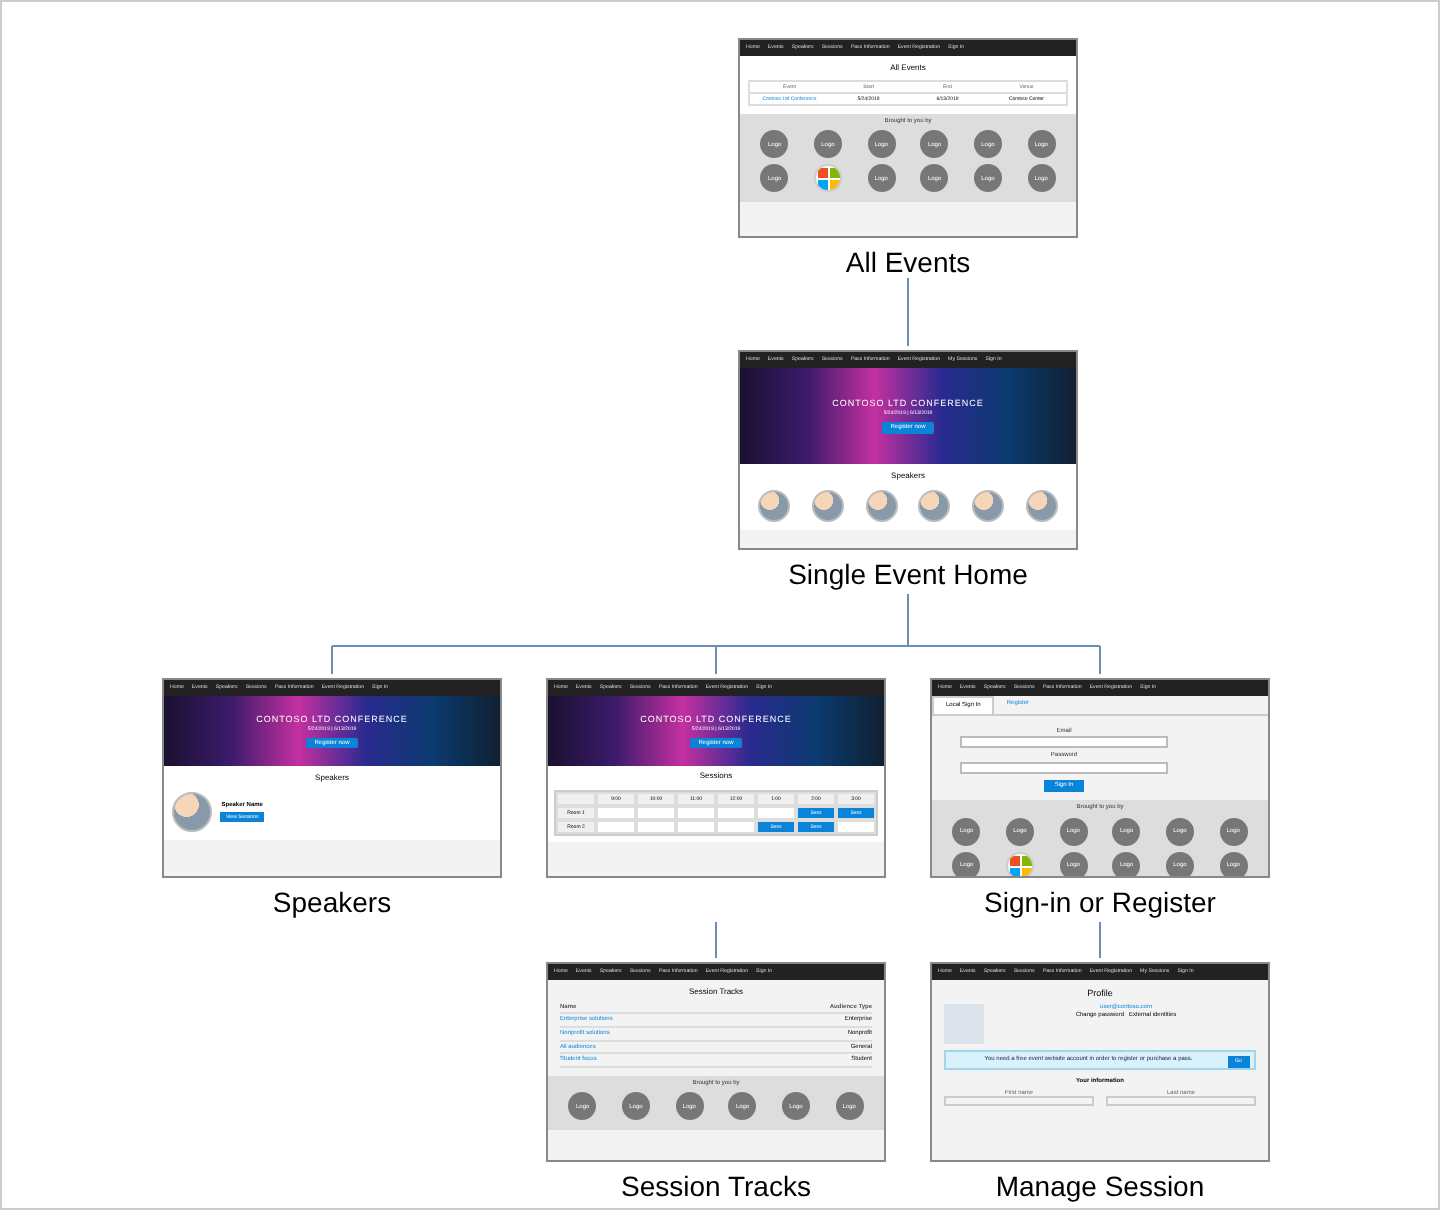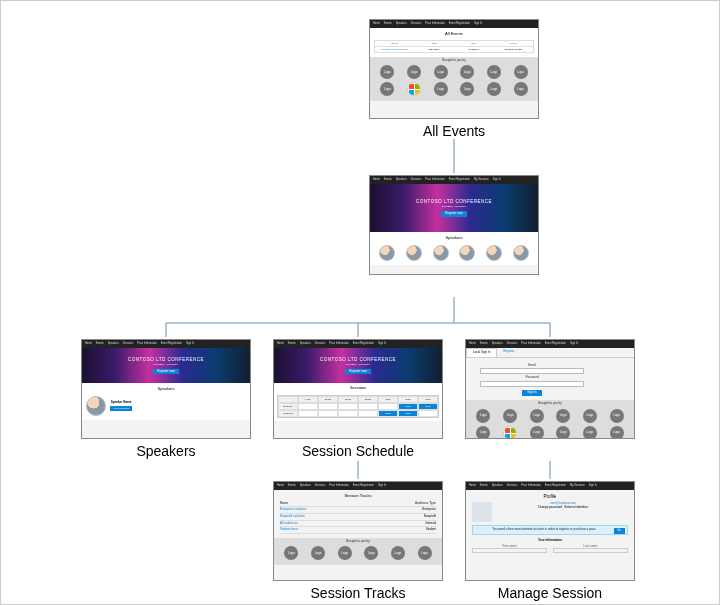--- a/index.html
+++ b/index.html
@@ -204,20 +204,21 @@
       <div class="speaker-row">
         <div class="avatar"></div>
           <div class="avatar"></div>
           <div class="avatar"></div>
           <div class="avatar"></div>
           <div class="avatar"></div>
           <div class="avatar"></div>
       </div>
     </div>
   </div>
+  <div class="caption">Single Event Home</div>
 </div>
 
 <div class="node" style="left:80px; top:338px;">
   <div class="thumb">
     <div class="mini-nav">
         <span>Home</span>
         <span>Events</span>
         <span>Speakers</span>
         <span>Sessions</span>
         <span>Pass Information</span>
@@ -282,21 +283,20 @@
           <div></div>
           <div></div>
           <div></div>
           <div></div>
           <div class="block">Sess</div>
           <div class="block">Sess</div>
           <div></div>
       </div>
     </div>
   </div>
-  <div class="caption">Session Schedule</div>
 </div>
 
 <div class="node" style="left:464px; top:338px;">
   <div class="thumb">
     <div class="mini-nav">
         <span>Home</span>
         <span>Events</span>
         <span>Speakers</span>
         <span>Sessions</span>
         <span>Pass Information</span>
@@ -325,20 +325,21 @@
       <div class="logo-row">
           <div class="logo">Logo</div>
           <div class="logo ms"></div>
           <div class="logo">Logo</div>
           <div class="logo">Logo</div>
           <div class="logo">Logo</div>
           <div class="logo">Logo</div>
         </div>
     </div>
   </div>
+  <div class="caption">Sign-in or Register</div>
 </div>
 
 <div class="node" style="left:272px; top:480px;">
   <div class="thumb">
     <div class="mini-nav">
         <span>Home</span>
         <span>Events</span>
         <span>Speakers</span>
         <span>Sessions</span>
         <span>Pass Information</span>

